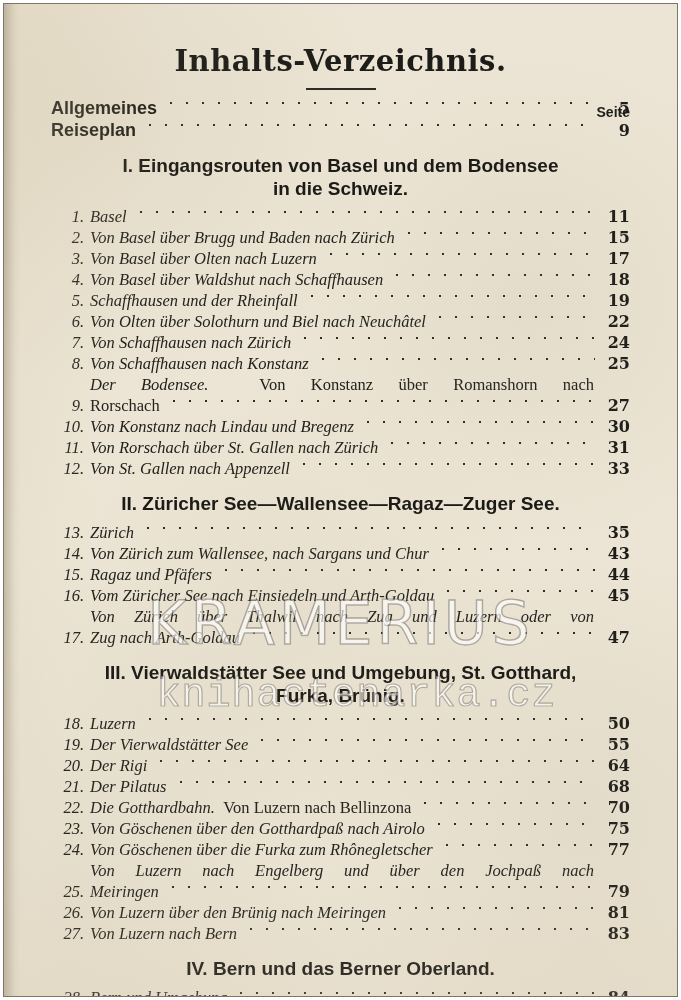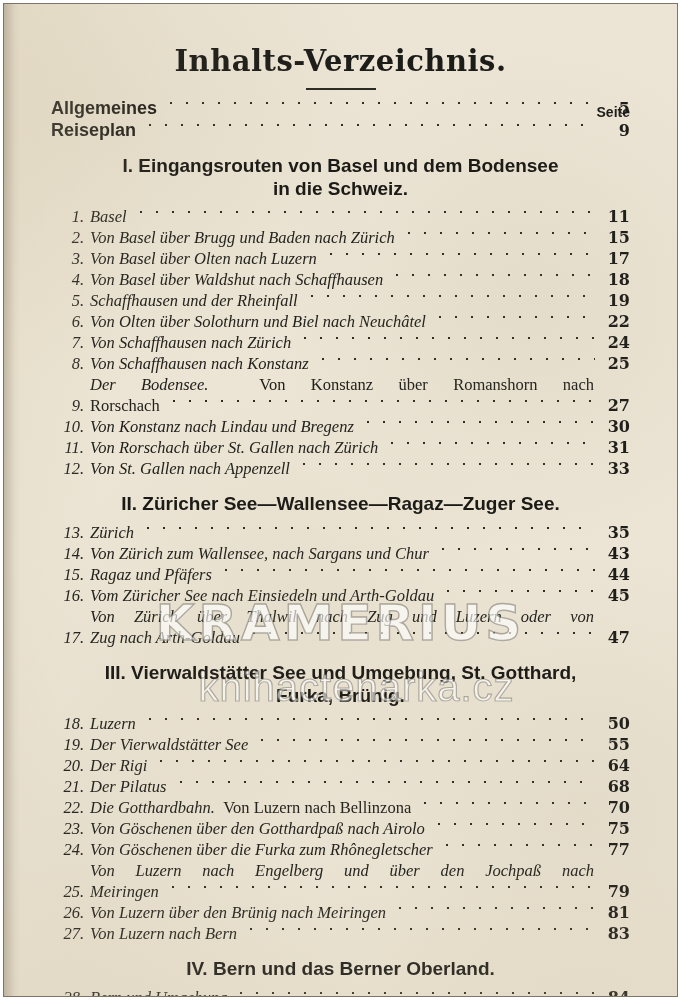--- a/index.html
+++ b/index.html
@@ -214,35 +214,35 @@
     left: 0;
     top: 592px;
     width: 681px;
     text-align: center;
     z-index: 5;
     pointer-events: none;
     user-select: none;
   }
   #watermark .wm-top {
     font-family: "DejaVu Sans", "Liberation Sans", sans-serif;
-    font-weight: 700;
-    font-size: 50px;
+    font-weight: 400;
+    font-size: 60px;
     letter-spacing: 4px;
     line-height: 62px;
     color: rgba(255,255,255,.46);
     -webkit-text-stroke: 1.4px rgba(70,66,56,.40);
     text-shadow: 0 1px 0 rgba(255,255,255,.35);
   }
   #watermark .wm-bot {
-    font-family: Liberation Sans, sans-serif;
+    font-family: Liberation Mono, monospace;
     font-weight: 400;
     font-size: 40px;
     letter-spacing: 1px;
     line-height: 44px;
-    margin-top: 11px;
+    margin-top: 20px;
     color: rgba(255,255,255,.44);
     -webkit-text-stroke: 1.2px rgba(70,66,56,.38);
     text-shadow: 0 1px 0 rgba(255,255,255,.32);
     padding-left: 32px;
   }
 </style>
 </head>
 <body>
 
 <div id="page">

